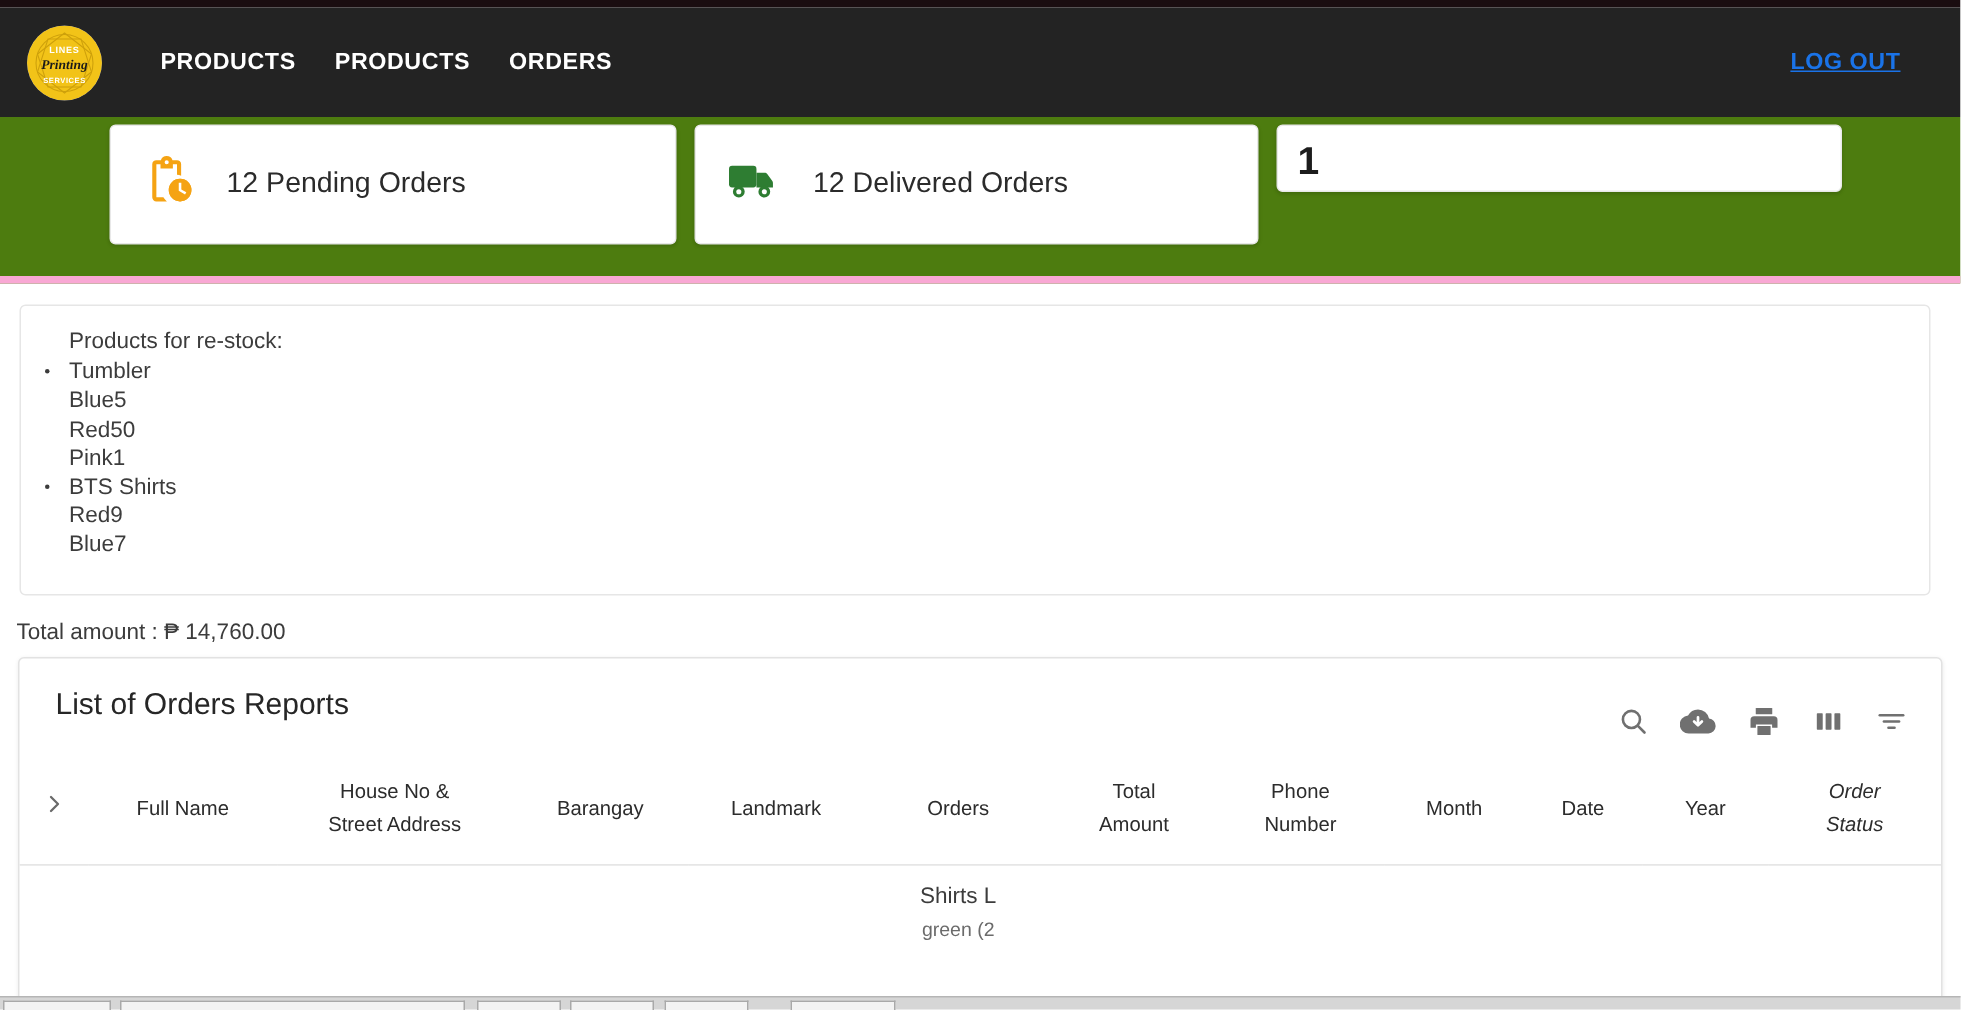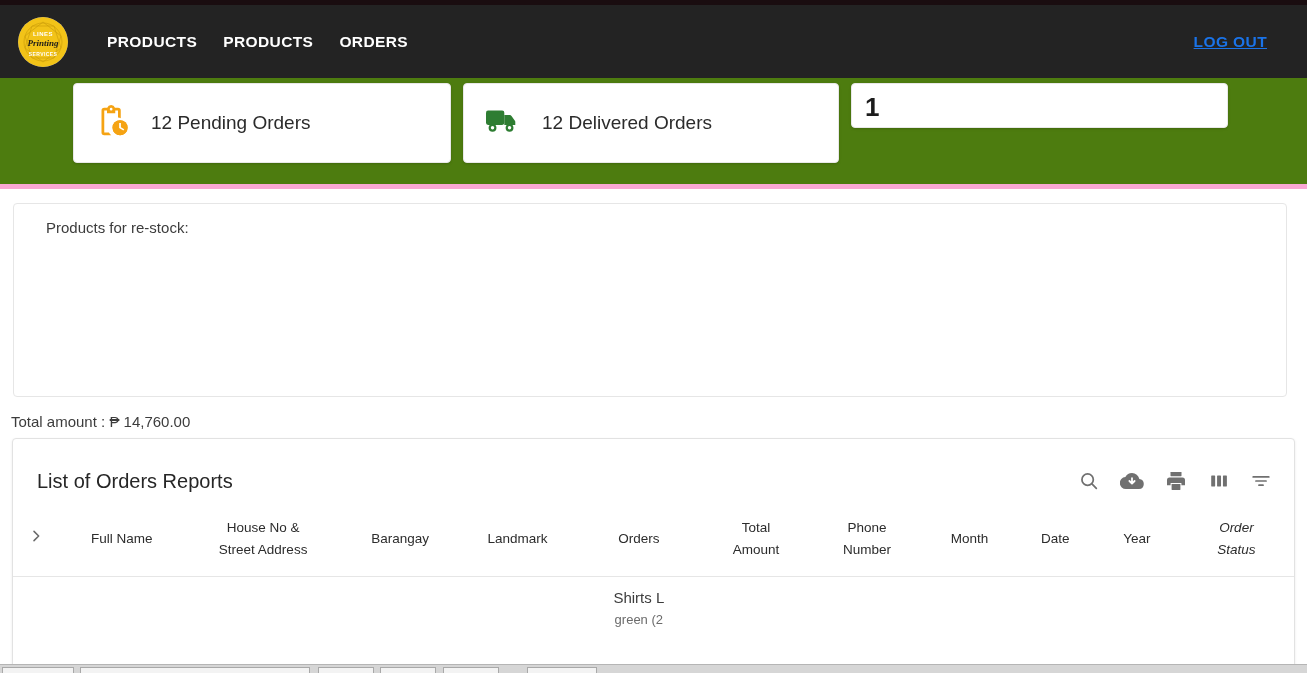--- a/index.html
+++ b/index.html
@@ -156,21 +156,20 @@
     border: 1px solid #e2e2e2;
     border-radius: 4px;
     background: #ffffff;
     box-shadow: 0 1px 3px rgba(0,0,0,0.08);
     height: 232px;
     overflow: hidden;
     position: relative;
   }
   .table-toolbar {
     display: flex;
-    align-items: center;
     padding: 20px 22px 0 24px;
     height: 64px;
   }
   .table-title {
     font-size: 20px;
     color: #262626;
     flex: 1 1 auto;
   }
   .toolbar-icons {
     display: flex;
@@ -296,20 +295,29 @@
   </div>
 
   <div class="card card-count">
     <span class="count-value">1</span>
   </div>
 </div>
 
 <div class="restock-outer">
   <div class="restock">
     <div class="restock-title">Products for re-stock:</div>
+    <ul>
+      <li class="rs-item bulleted">Tumbler</li>
+      <li class="rs-item">Blue5</li>
+      <li class="rs-item">Red50</li>
+      <li class="rs-item">Pink1</li>
+      <li class="rs-item bulleted">BTS Shirts</li>
+      <li class="rs-item">Red9</li>
+      <li class="rs-item">Blue7</li>
+    </ul>
   </div>
 </div>
 
 <div class="total-amount">Total amount : ₱ 14,760.00</div>
 
 <div class="table-outer">
   <div class="table-panel">
 
     <div class="table-toolbar">
       <div class="table-title">List of Orders Reports</div>

